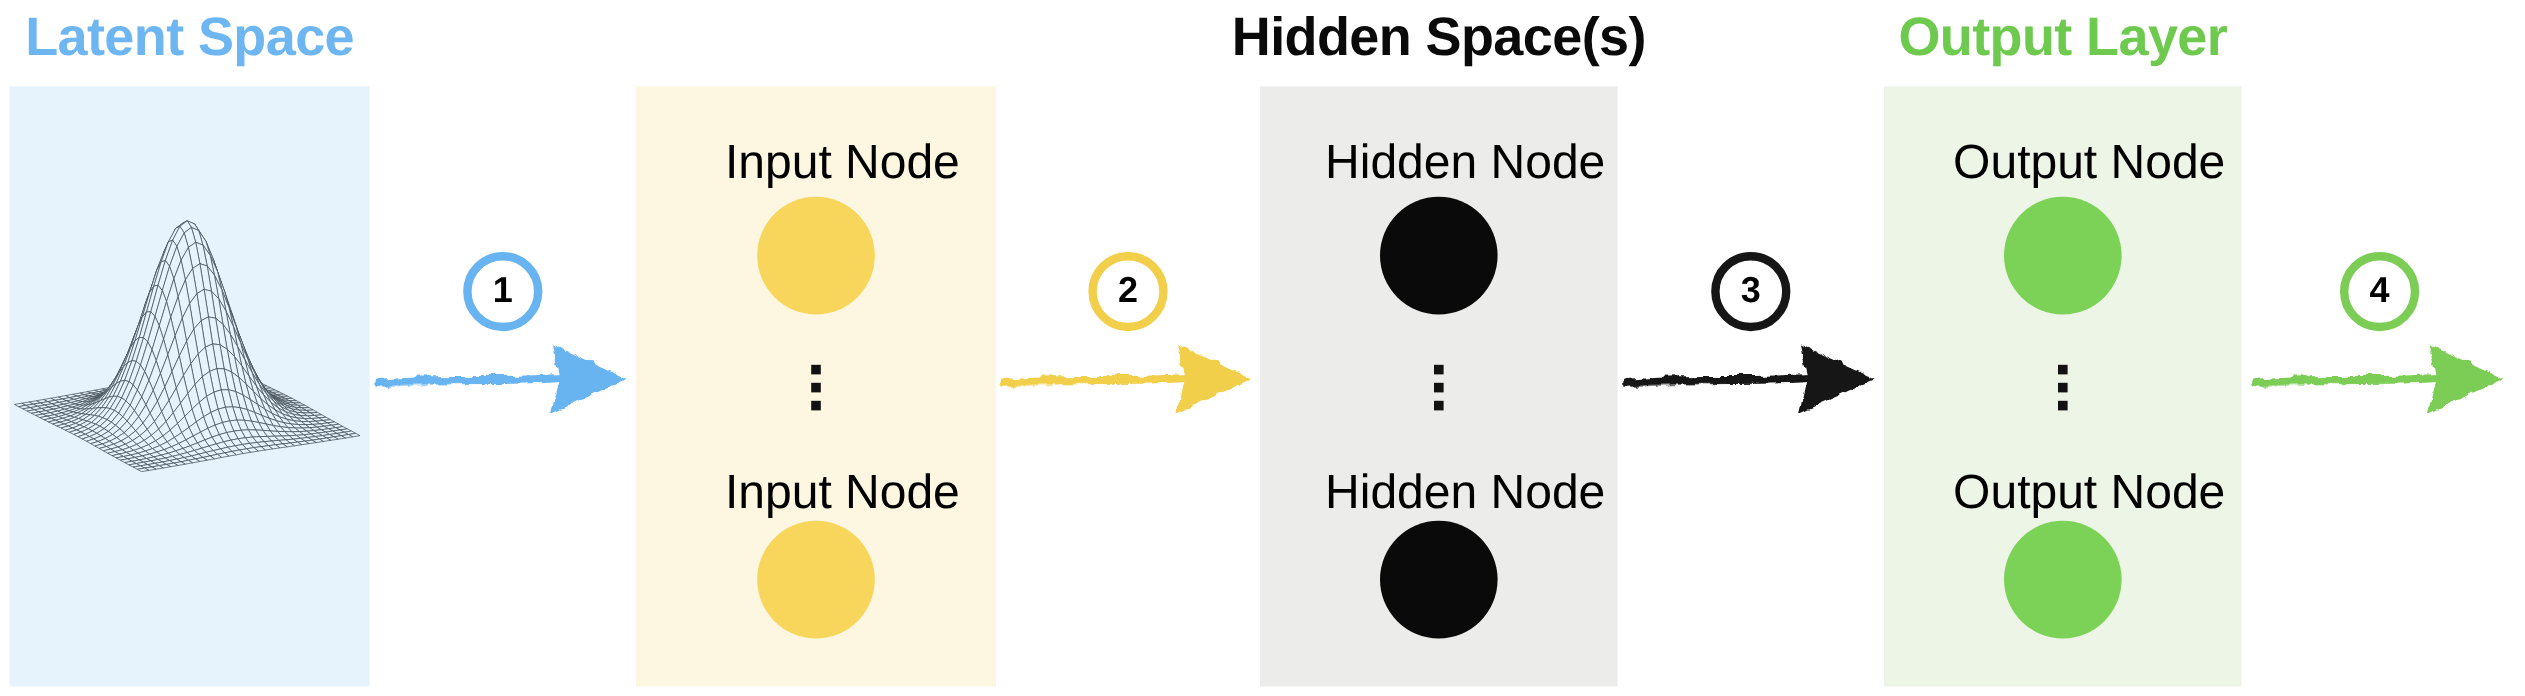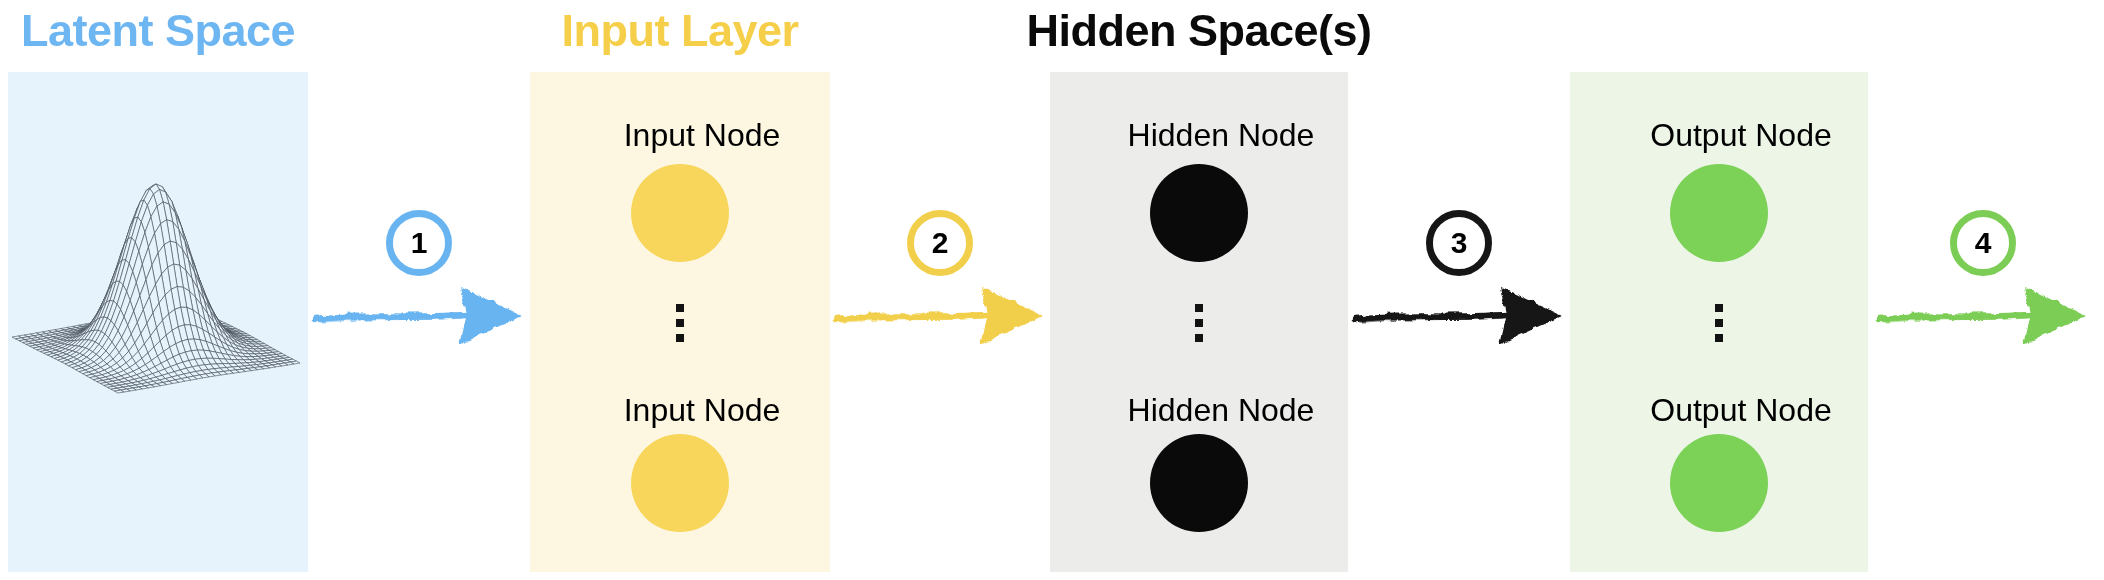--- a/index.html
+++ b/index.html
@@ -7,21 +7,21 @@
     position:relative;width:2104px;height:580px;background:#ffffff;
     font-family:"Liberation Sans",sans-serif;overflow:hidden;
   }
   .col-title{
     position:absolute;top:0;width:360px;height:62px;line-height:62px;
     text-align:center;font-size:45px;font-weight:700;letter-spacing:-0.5px;
     white-space:nowrap;
   }
   .layer-box{position:absolute;top:72px;height:500px;}
   .node-label{
-    position:absolute;width:344px;text-align:center;font-size:32px;
+    position:absolute;width:344px;text-align:center;font-size:40px;
     line-height:38px;color:#000;white-space:nowrap;
   }
   .node-circle{position:absolute;width:98px;height:98px;border-radius:50%;}
   .dots{position:absolute;display:flex;flex-direction:column;gap:7px;}
   .dot{width:8px;height:8px;background:#121212;}
   .arrow-group{position:absolute;top:210px;width:220px;height:150px;}
   .step-badge{
     position:absolute;top:0;left:77px;width:52px;height:52px;
     border:7px solid #000;border-radius:50%;background:#fff;
     display:flex;align-items:center;justify-content:center;
@@ -957,21 +957,20 @@
     </div>
     <svg class="arrow-svg" viewBox="0 0 220 70" style="color: rgb(104, 180, 241);">
       <g filter="url(#roughen)">
         <path d="M7,41 C45,36.5 95,40 135,38 S158,37.5 164,38" fill="none" stroke="currentColor" stroke-width="6.5" stroke-linecap="round"></path>
         <path d="M12,43.5 C55,40 110,41.5 152,39.5" fill="none" stroke="currentColor" stroke-width="2.5" opacity="0.55" stroke-linecap="round"></path>
         <path d="M151,9 L214,38 L151,66 L157.5,38 Z" fill="currentColor"></path>
       </g>
     </svg>
   </div>
 
-  <div class="col-title" style="left: 500px; color: rgb(245, 207, 74);">Input Layer</div>
   <div class="layer-box" style="left: 530px; width: 300px; background-color: rgb(253, 247, 226);"></div>
   <div class="node-label" style="left:530px;top:116px">Input Node</div>
   <div class="node-circle" style="left: 631px; top: 164px; background-color: rgb(248, 214, 91);"></div>
   <div class="dots" style="left:676px;top:304px">
     <div class="dot"></div>
     <div class="dot"></div>
     <div class="dot"></div>
   </div>
   <div class="node-label" style="left:530px;top:391px">Input Node</div>
   <div class="node-circle" style="left: 631px; top: 434px; background-color: rgb(248, 214, 91);"></div>
@@ -1007,20 +1006,21 @@
     </div>
     <svg class="arrow-svg" viewBox="0 0 220 70" style="color: rgb(22, 22, 22);">
       <g filter="url(#roughen)">
         <path d="M7,41 C45,36.5 95,40 135,38 S158,37.5 164,38" fill="none" stroke="currentColor" stroke-width="6.5" stroke-linecap="round"></path>
         <path d="M12,43.5 C55,40 110,41.5 152,39.5" fill="none" stroke="currentColor" stroke-width="2.5" opacity="0.55" stroke-linecap="round"></path>
         <path d="M151,9 L214,38 L151,66 L157.5,38 Z" fill="currentColor"></path>
       </g>
     </svg>
   </div>
 
+  <div class="col-title" style="left: 1539px; color: rgb(110, 202, 78);">Output Layer</div>
   <div class="layer-box" style="left: 1570px; width: 298px; background-color: rgb(236, 245, 230);"></div>
   <div class="node-label" style="left:1569px;top:116px">Output Node</div>
   <div class="node-circle" style="left: 1670px; top: 164px; background-color: rgb(124, 209, 87);"></div>
   <div class="dots" style="left:1715px;top:304px">
     <div class="dot"></div>
     <div class="dot"></div>
     <div class="dot"></div>
   </div>
   <div class="node-label" style="left:1569px;top:391px">Output Node</div>
   <div class="node-circle" style="left: 1670px; top: 434px; background-color: rgb(124, 209, 87);"></div>

